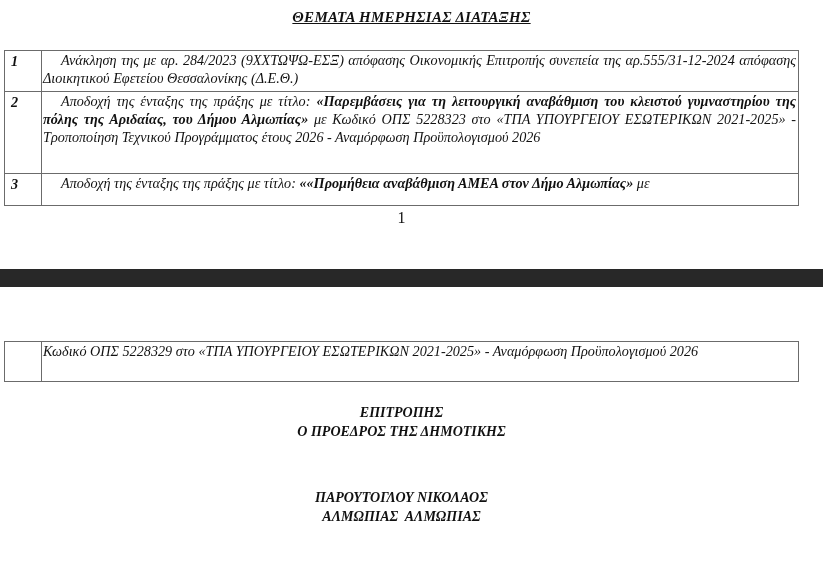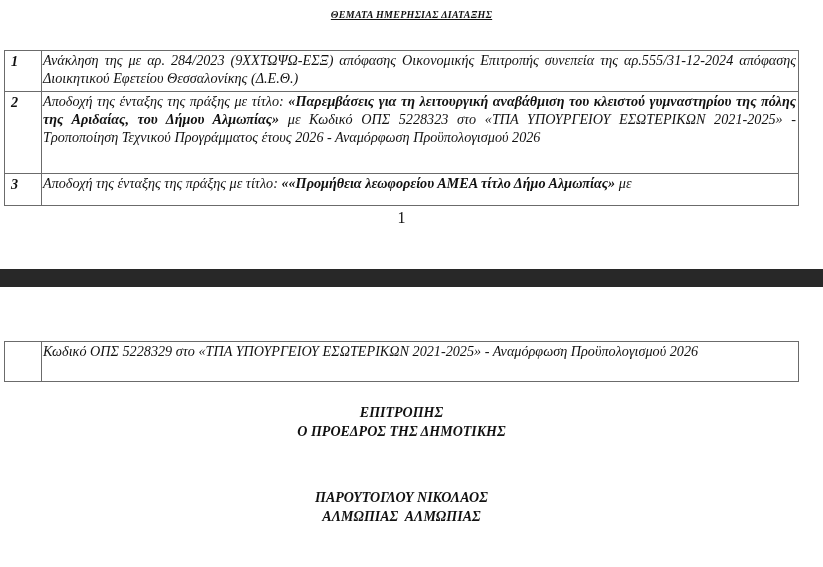--- a/index.html
+++ b/index.html
@@ -2,33 +2,33 @@
 <html><head>
 <meta charset="utf-8">
 <style>
   html, body { margin:0; padding:0; }
   body {
     width:823px; height:567px; overflow:hidden; background:#ffffff; position:relative;
     font-family:"Liberation Serif","DejaVu Serif",serif; color:#111;
   }
   .page-title {
     position:absolute; top:9px; left:0; width:823px; text-align:center;
-    font-size:10px; font-weight:bold; font-style:italic; text-decoration:underline;
+    font-size:15px; font-weight:bold; font-style:italic; text-decoration:underline;
     letter-spacing:0.3px;
   }
   table.agenda {
     position:absolute; left:4px; width:795px; border-collapse:collapse;
     font-size:14.2px; font-style:italic; line-height:18px;
   }
   table.agenda td { border:1px solid #6b6b6b; vertical-align:top; padding:0 2px 0 1px; }
   table.agenda td.num {
     width:28px; font-weight:bold; padding-left:6px; padding-top:1px;
   }
   table.agenda td.text { text-align:justify; text-align-last:left; }
-  .indent { }
+  .indent { padding-left:18px; }
   b { font-weight:bold; }
   #t1 { top:50px; }
   #t2 { top:341px;padding-left:40px; }
   .row1 td { height:39px; }
   .row2 td { height:80px; }
   .row3 td { height:30px; }
   .row-cont td { height:38px; }
   .page-num {
     position:absolute; top:209px; left:0; width:803px; text-align:center; font-size:16px;
   }
@@ -52,21 +52,21 @@
       <tr class="row1">
     <td class="num">1</td>
     <td class="text"><span class="indent">Ανάκληση της με αρ. 284/2023 (9ΧΧΤΩΨΩ-ΕΣΞ) απόφασης Οικονομικής Επιτροπής συνεπεία της αρ.555/31-12-2024 απόφασης Διοικητικού Εφετείου Θεσσαλονίκης (Δ.Ε.Θ.)</span></td>
   </tr>
   <tr class="row2">
     <td class="num">2</td>
     <td class="text"><span class="indent">Αποδοχή της ένταξης της πράξης με τίτλο: </span><b>«Παρεμβάσεις για τη λειτουργική αναβάθμιση του κλειστού γυμναστηρίου της πόλης της Αριδαίας, του Δήμου Αλμωπίας»</b><span> με Κωδικό ΟΠΣ 5228323 στο «ΤΠΑ ΥΠΟΥΡΓΕΙΟΥ ΕΣΩΤΕΡΙΚΩΝ 2021-2025» - Τροποποίηση Τεχνικού Προγράμματος έτους 2026 - Αναμόρφωση Προϋπολογισμού 2026</span></td>
   </tr>
   <tr class="row3">
     <td class="num">3</td>
-    <td class="text"><span class="indent">Αποδοχή της ένταξης της πράξης με τίτλο: </span><b>««Προμήθεια λεωφορείου ΑΜΕΑ τίτλο Δήμο Αλμωπίας»</b><span> με</span></td>
+    <td class="text"><span class="indent">Αποδοχή της ένταξης της πράξης με τίτλο: </span><b>««Προμήθεια αναβάθμιση ΑΜΕΑ στον Δήμο Αλμωπίας»</b><span> με</span></td>
   </tr>
 </tbody>
   </table>
 
 <div class="page-num">1</div>
 
 <div class="divider-bar"></div>
 
 <table class="agenda" id="t2">
   <tbody>

